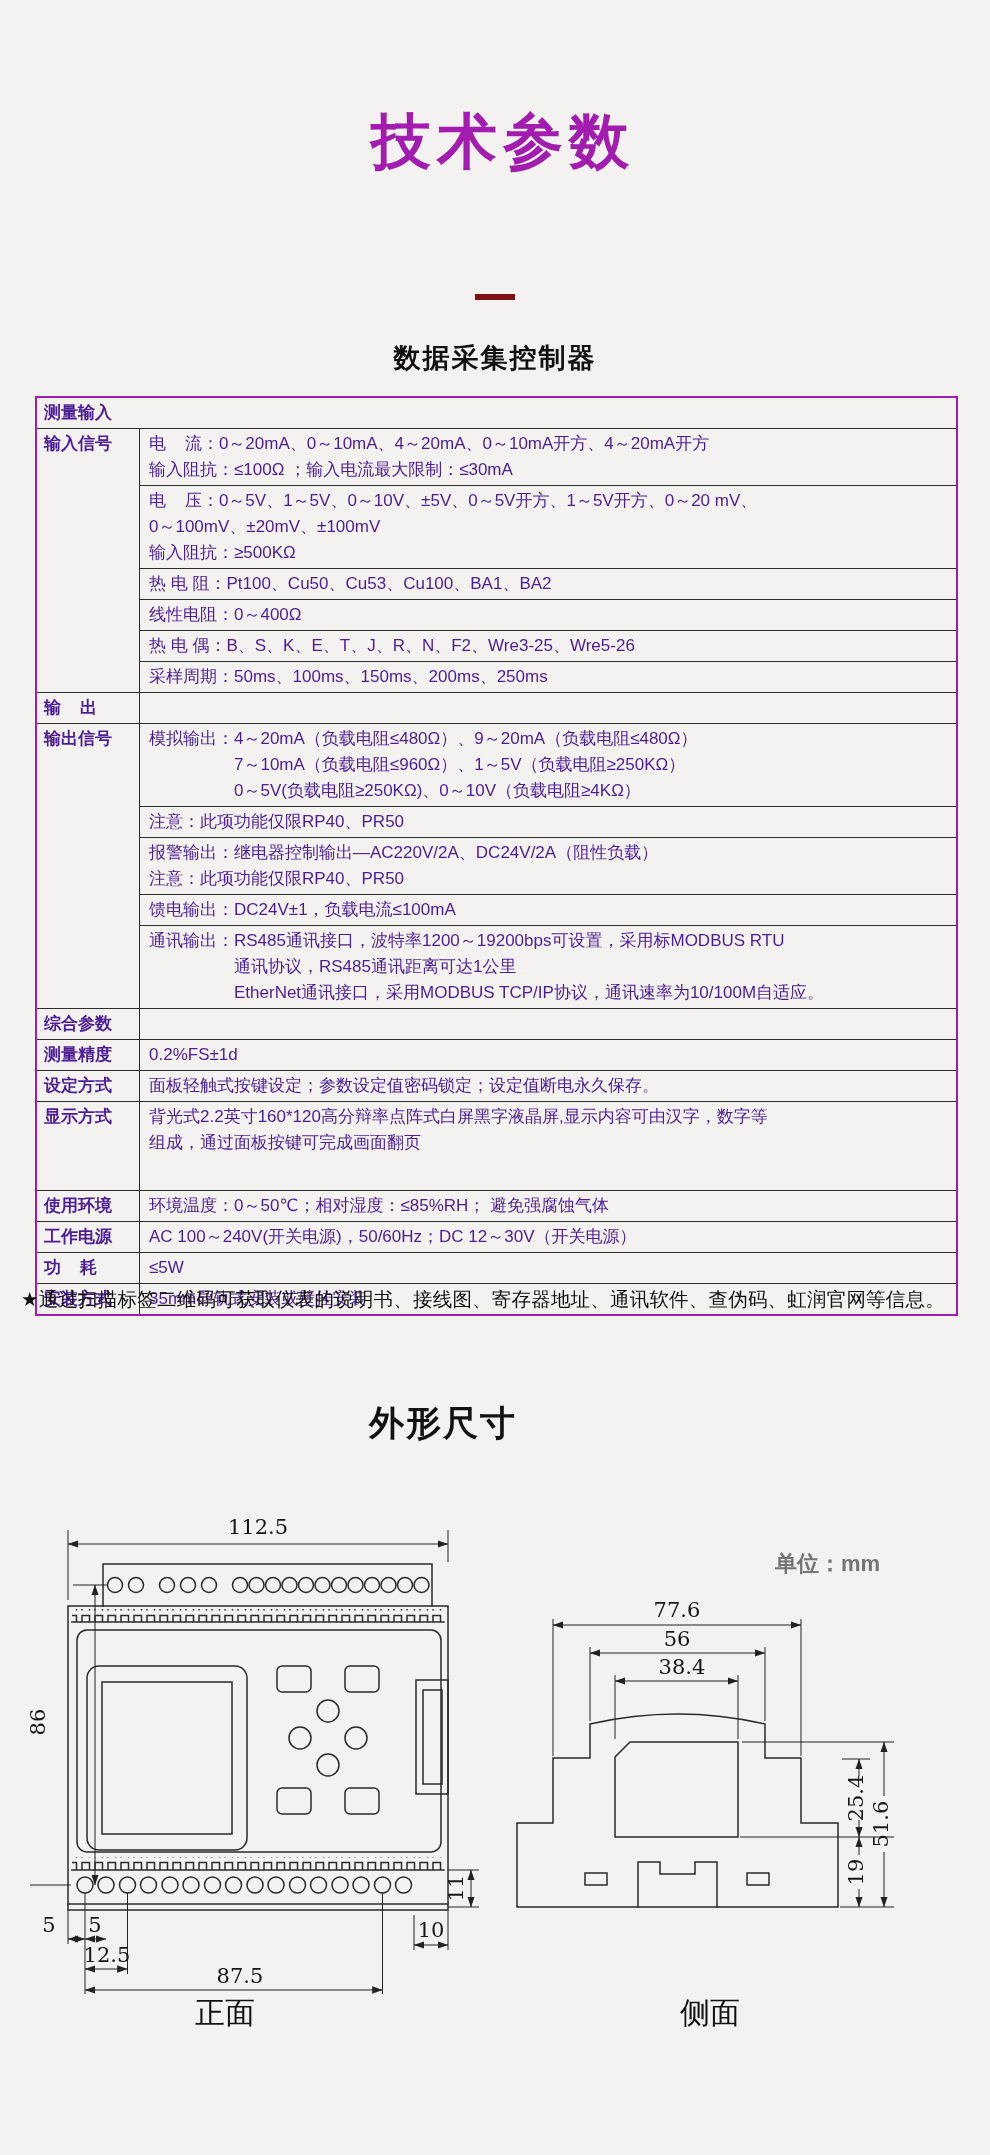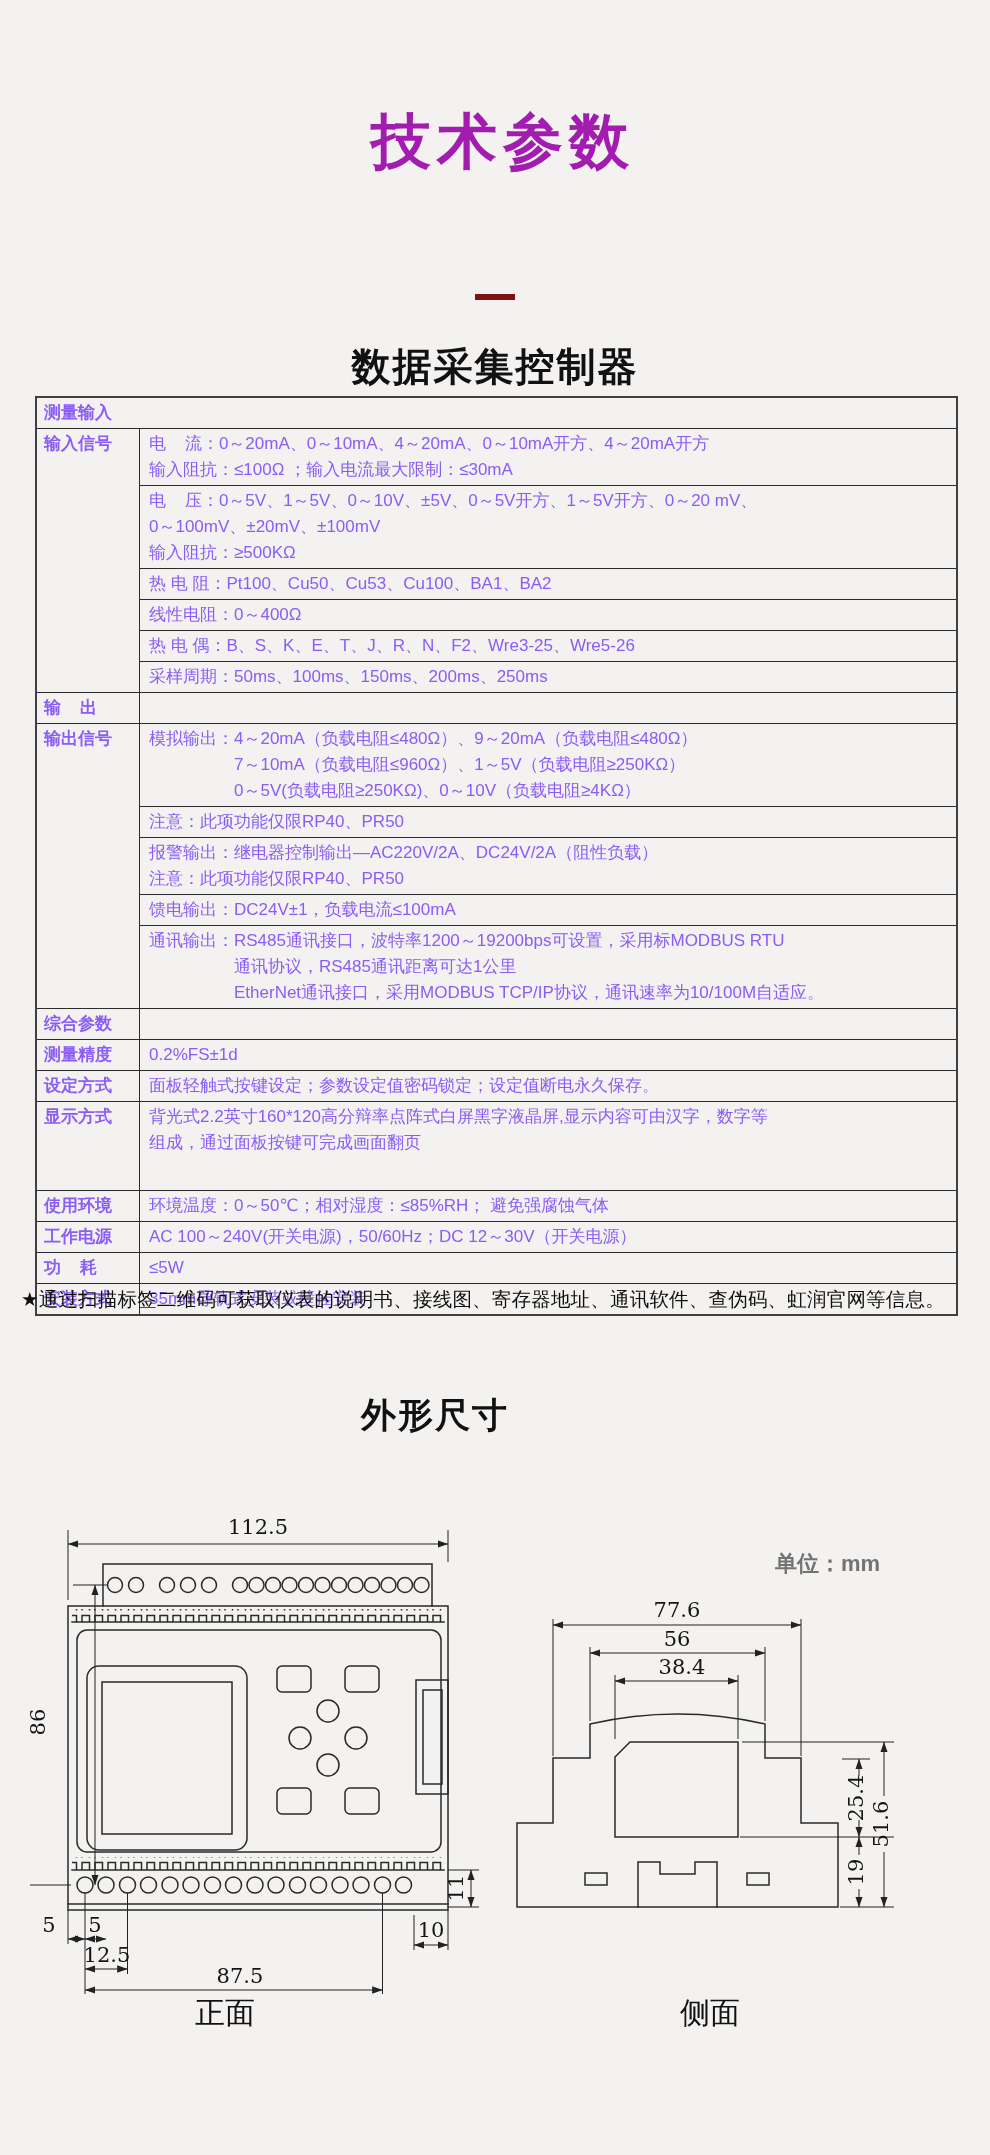--- a/index.html
+++ b/index.html
@@ -10,41 +10,41 @@
   }
   .page-title{
     position:absolute;top:94px;left:0;width:990px;margin:8px;
     text-align:center;font-size:60px;font-weight:900;letter-spacing:6px;color:#a21caf;
   }
   .accent-dash{
     position:absolute;top:294px;left:475px;width:40px;height:6px;background:#7d1114;
   }
   .sub-title{
     position:absolute;top:340px;left:0;width:990px;margin:0;
-    text-align:center;font-size:39px;font-weight:700;letter-spacing:2px;color:#111;
+    text-align:center;font-size:27px;font-weight:700;letter-spacing:2px;color:#111;
   }
   table.spec-table{
     position:absolute;top:396px;left:35px;width:923px;
-    border-collapse:collapse;border:2px solid #404040;
-    font-size:17px;color:#8b5cf6;
+    border-collapse:collapse;border:2px solid #a21caf;
+    font-size:17px;color:#4c1d95;
   }
   .spec-table td{
     border:1.6px solid #2c2c2c;padding:2px 9px;vertical-align:top;
   }
   .spec-table td.lbl{
     width:86px;font-weight:600;white-space:pre;padding-left:7px;line-height:26px;
   }
   .spec-table .tl{white-space:pre-wrap;line-height:26px;font-weight:500;}
   .spec-table td.disp{height:84px;}
   .footnote{
     position:absolute;top:1286px;left:21px;width:948px;margin:0;
     font-size:19.5px;font-weight:400;color:#101010;letter-spacing:0.2px;
   }
   .dims-title{
-    position:absolute;top:1392px;left:0;width:870px;margin:0;
+    position:absolute;top:1392px;left:0;width:870px;margin:8px;
     text-align:center;font-size:35px;font-weight:700;letter-spacing:2px;color:#111;
   }
   .unit-label{
     position:absolute;top:1549px;left:775px;font-size:22px;font-weight:700;color:#737373;
   }
   .caption{
     position:absolute;top:1993px;width:200px;text-align:center;
     font-size:30px;font-weight:400;color:#111;
   }
   .cap-front{left:125px;}

